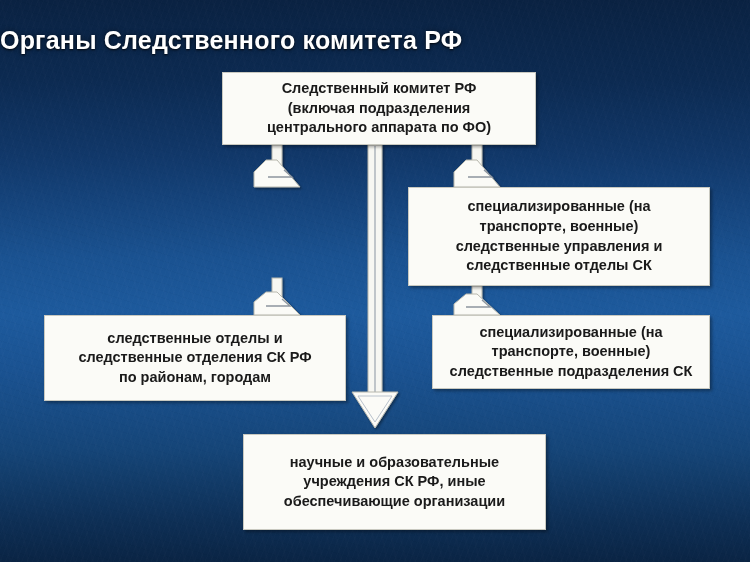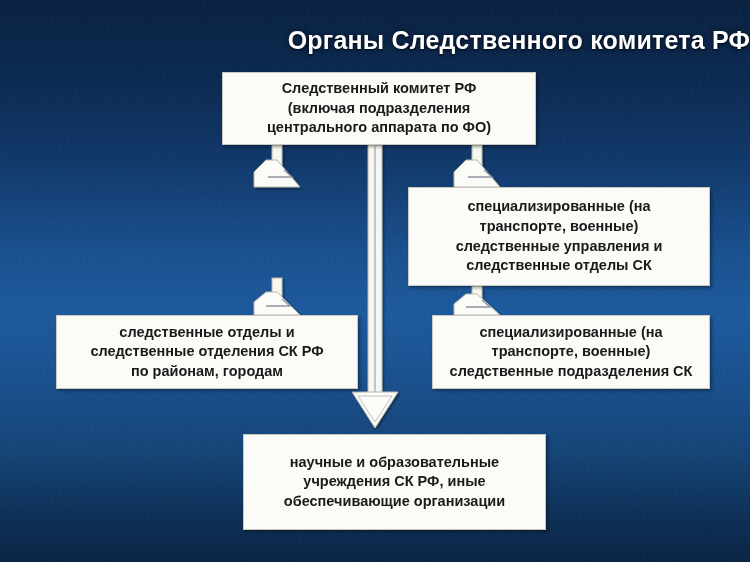--- a/index.html
+++ b/index.html
@@ -41,21 +41,21 @@
       repeating-linear-gradient(112deg, rgba(255,255,255,0.055) 0px, rgba(255,255,255,0.055) 1px, rgba(0,0,0,0) 1px, rgba(0,0,0,0) 5px),
       repeating-linear-gradient(18deg, rgba(0,0,0,0.07) 0px, rgba(0,0,0,0.07) 1px, rgba(0,0,0,0) 1px, rgba(0,0,0,0) 7px),
       repeating-linear-gradient(78deg, rgba(255,255,255,0.04) 0px, rgba(255,255,255,0.04) 2px, rgba(0,0,0,0) 2px, rgba(0,0,0,0) 9px);
   }
 
   #title {
     position: absolute;
     left: 0;
     top: 26px;
     width: 750px;
-    text-align: right;
+    text-align: left;
     color: #ffffff;
     font-size: 25px;
     font-weight: bold;
     letter-spacing: 0.2px;
     text-shadow: 0 1px 2px rgba(0,0,0,0.75), 0 0 6px rgba(0,0,0,0.45);
     z-index: 6;
   }
 
   .node {
     position: absolute;
@@ -72,21 +72,21 @@
     justify-content: center;
     padding: 4px 16px;
     box-shadow: 2px 2px 3px rgba(0,0,0,0.35);
     z-index: 5;
   }
   .node span { display: block; width: 100%; white-space: pre-line; }
 
   #node-root   { left: 222px; top: 72px;  width: 314px; height: 73px; }
   #node-main   { left: 50px;  top: 187px; width: 300px; height: 91px; }
   #node-spec1  { left: 408px; top: 187px; width: 302px; height: 99px; }
-  #node-local  { left: 56px;  top: 315px; width: 302px; height: 74px; }
+  #node-local  { left: 44px;  top: 315px; width: 302px; height: 86px; }
   #node-spec2  { left: 432px; top: 315px; width: 278px; height: 74px; }
   #node-edu    { left: 243px; top: 434px; width: 303px; height: 96px; }
 
   
   #connectors {
     position: absolute;
     inset: 0;
     z-index: 4;
     pointer-events: none;
   }

